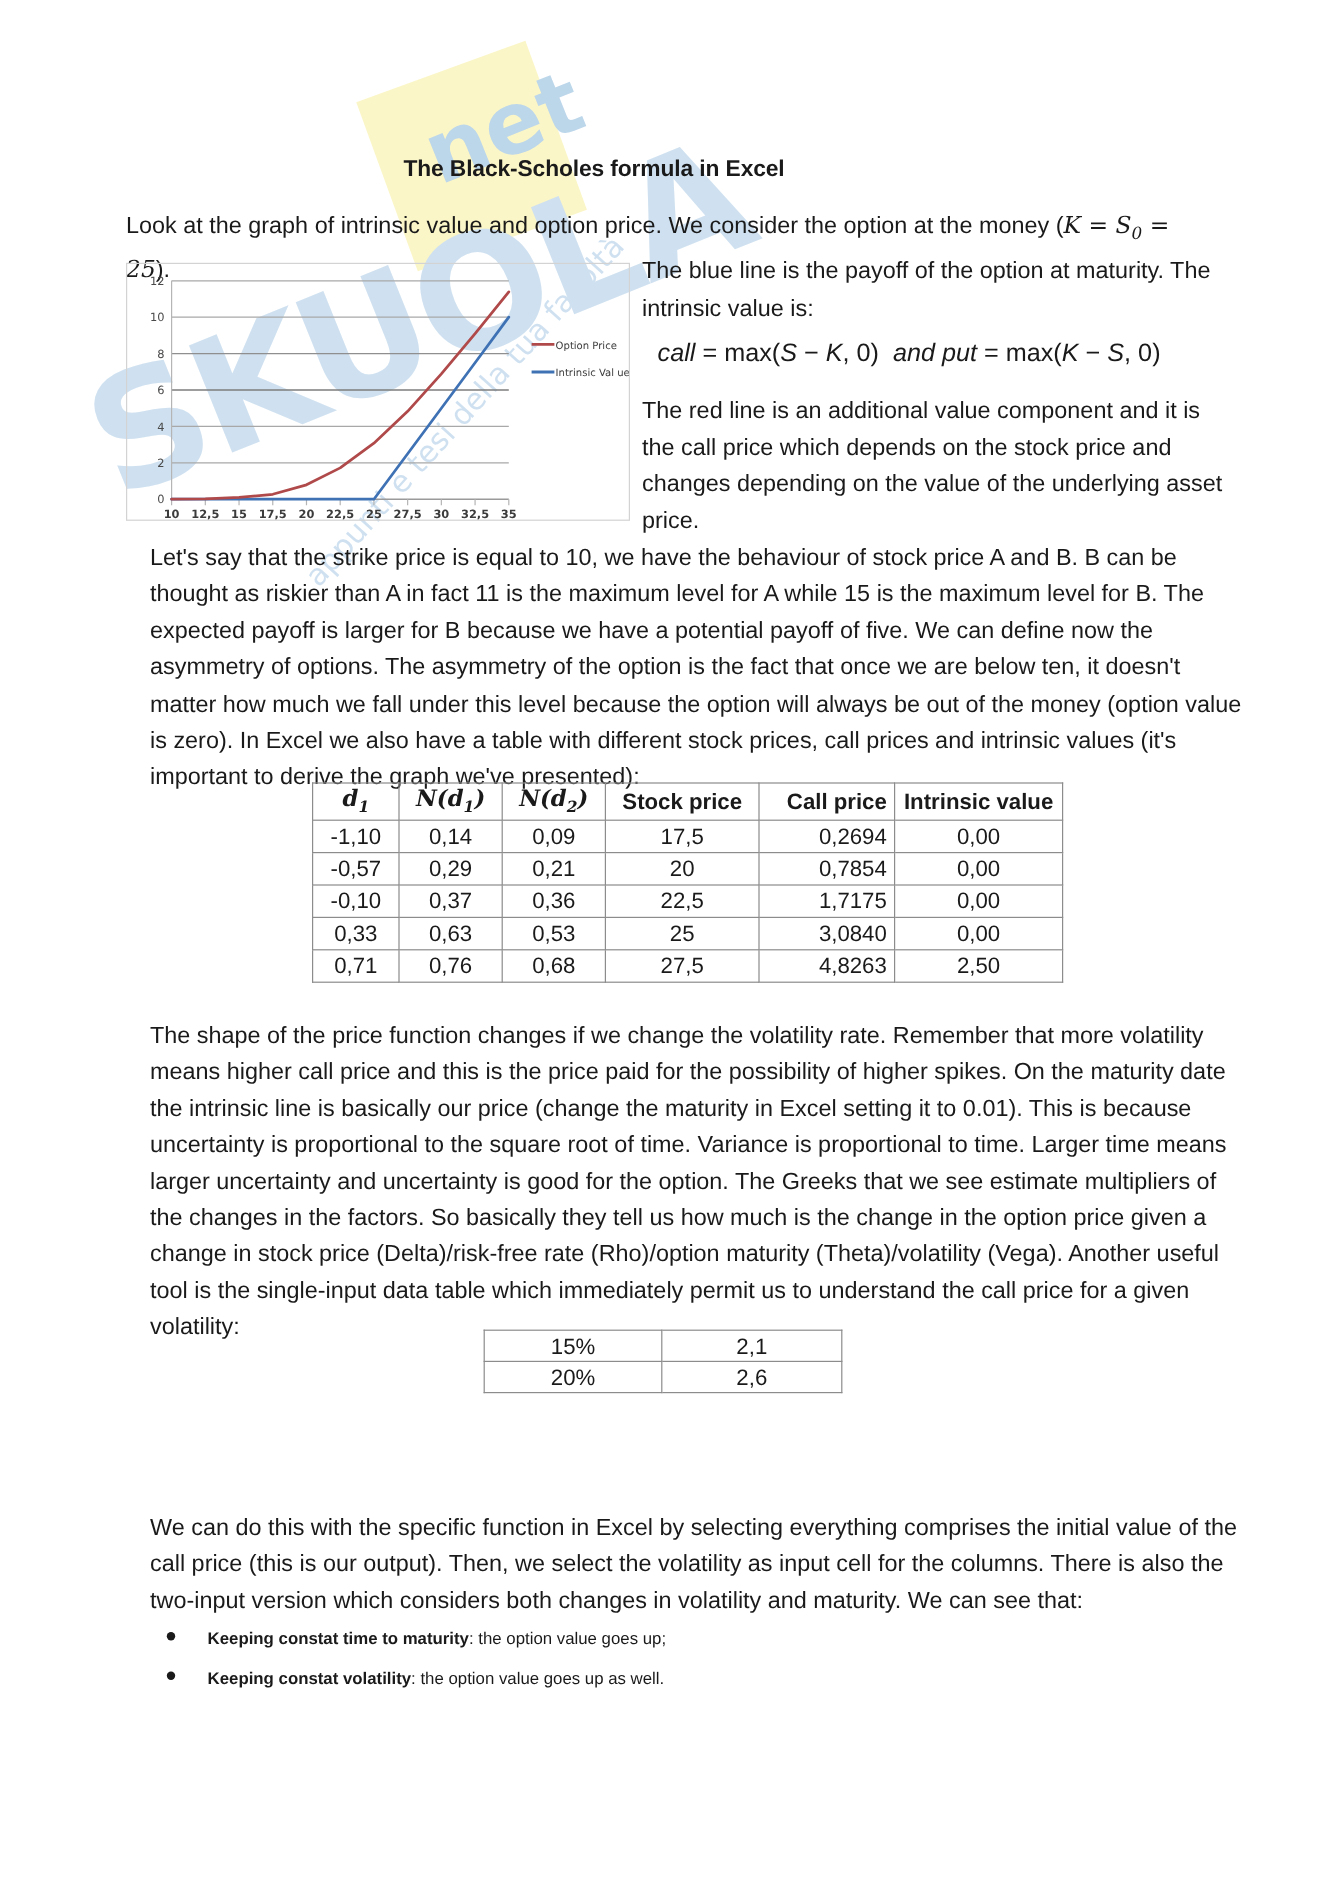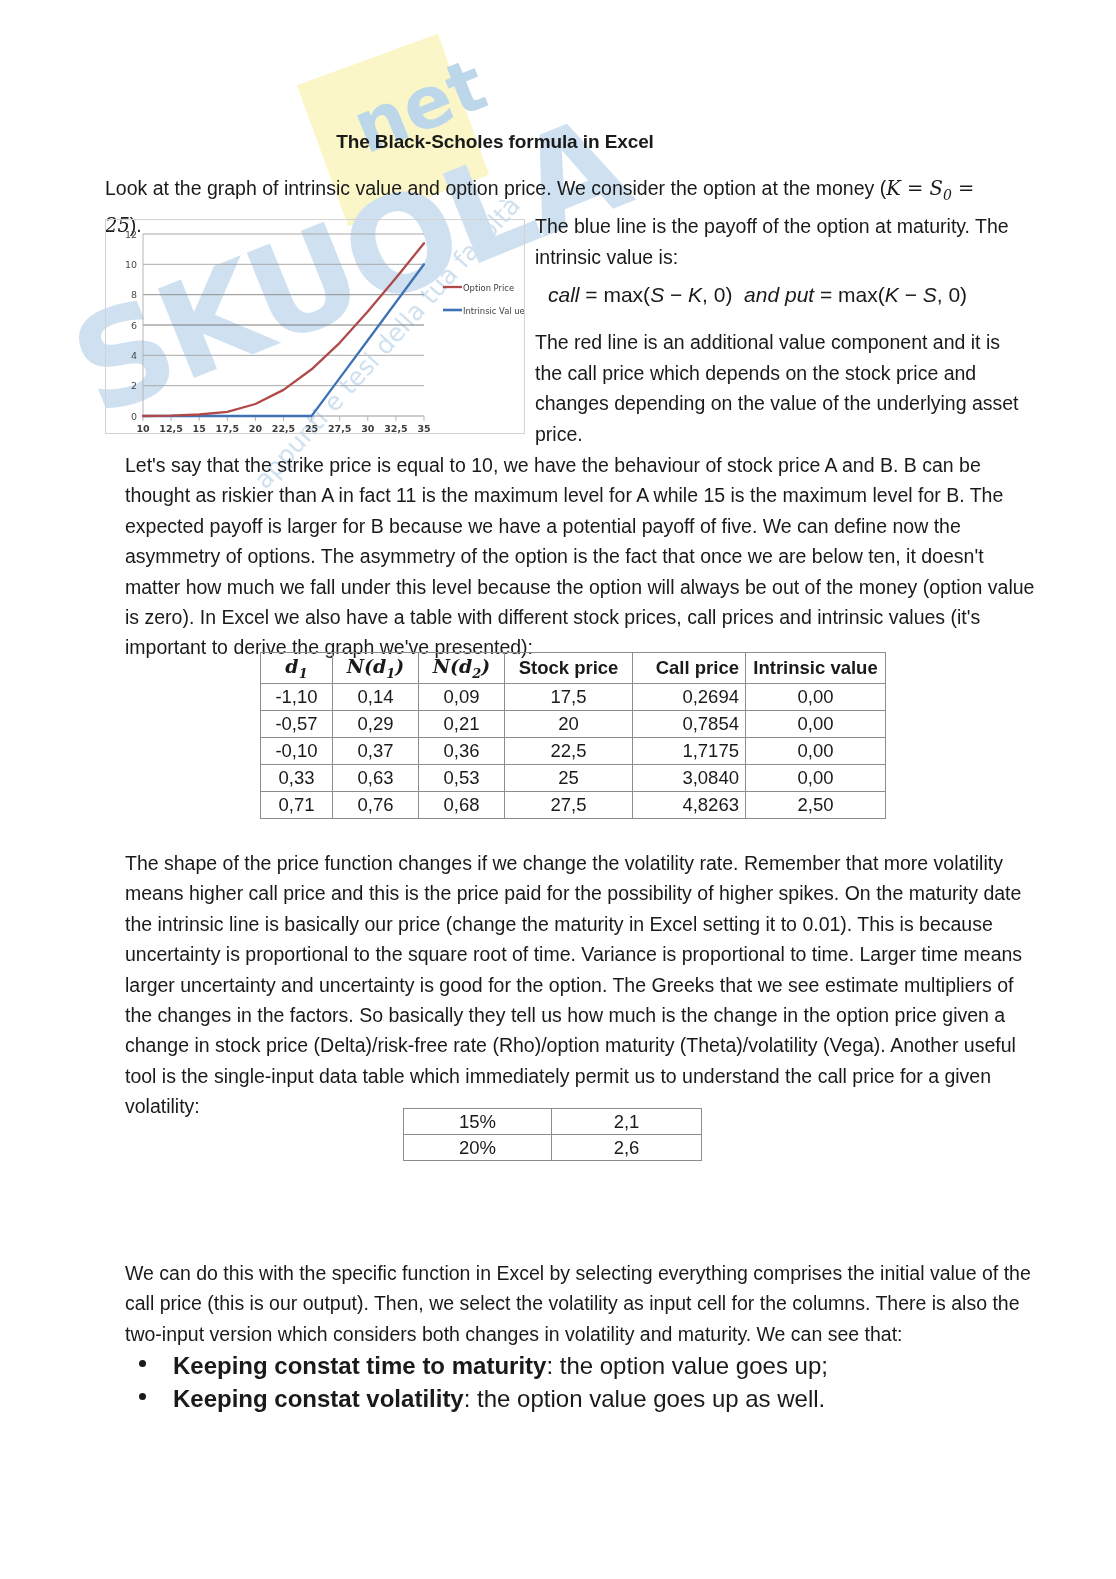--- a/index.html
+++ b/index.html
@@ -200,21 +200,21 @@
 
   
   #bullets {
     position: absolute;
     left: 128px;
     top: 1349px;
     width: 880px;
     list-style: none;
     margin: 0;
     padding: 0;
-    font-size: 24px;
+    font-size: 14px;
     line-height: 33px;
   }
   #bullets li {
     position: relative;
     padding-left: 45px;
   }
   #bullets li .dot {
     position: absolute;
     left: 11px;
     top: 11px;

